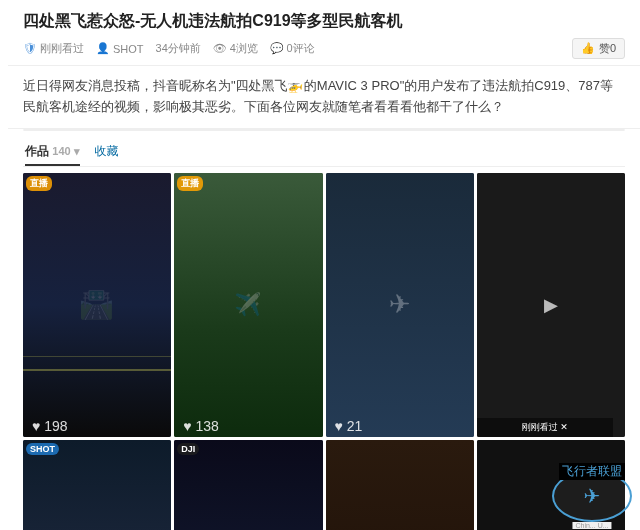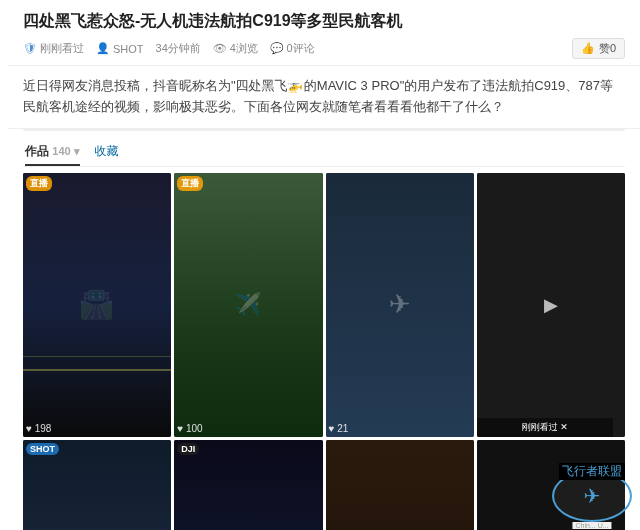--- a/index.html
+++ b/index.html
@@ -148,23 +148,23 @@
     }
     .thumb-label.blue {
       background: rgba(30,120,200,0.85);
     }
     .thumb-label.dji {
       background: rgba(30,30,30,0.85);
     }
     .thumb-views {
       position: absolute;
       bottom: 3px;
-      left: 3px;
+      left: 9px;
       color: rgba(255,255,255,0.85);
-      font-size: 10px;
+      font-size: 14px;
       display: flex;
       align-items: center;
       gap: 2px;
     }
     .thumb-overlay {
       position: absolute;
       bottom: 0;
       left: 0;
       right: 12px;
       background: rgba(0,0,0,0.5);
@@ -267,21 +267,21 @@
         <div style="position:absolute;bottom:30%;left:0;right:0;height:1px;background:rgba(255,255,100,0.2)"></div>
         <div style="position:absolute;inset:0;display:flex;align-items:center;justify-content:center;color:rgba(255,200,0,0.15);font-size:28px">🛣️</div>
         <div class="thumb-label">直播</div>
         <div class="thumb-views">♥ 198</div>
       </div>
 
       <div class="work-thumb thumb-bg-2">
         <div style="position:absolute;inset:0;background:linear-gradient(180deg,#3a5a3a 0%,#1a3a1a 60%,#0d2b0d 100%)"></div>
         <div class="plane-silhouette">✈️</div>
         <div class="thumb-label">直播</div>
-        <div class="thumb-views">♥ 100</div>
+        <div class="thumb-views">♥ 138</div>
       </div>
 
       <div class="work-thumb thumb-bg-3">
         <div style="position:absolute;inset:0;background:linear-gradient(180deg,#1a2a3a 0%,#243b55 100%)"></div>
         <div class="plane-silhouette" style="font-size:26px">✈</div>
         <div class="thumb-views">♥ 21</div>
       </div>
 
       <div class="work-thumb thumb-bg-4">
         <div style="position:absolute;inset:0;background:#1a1a1a"></div>

